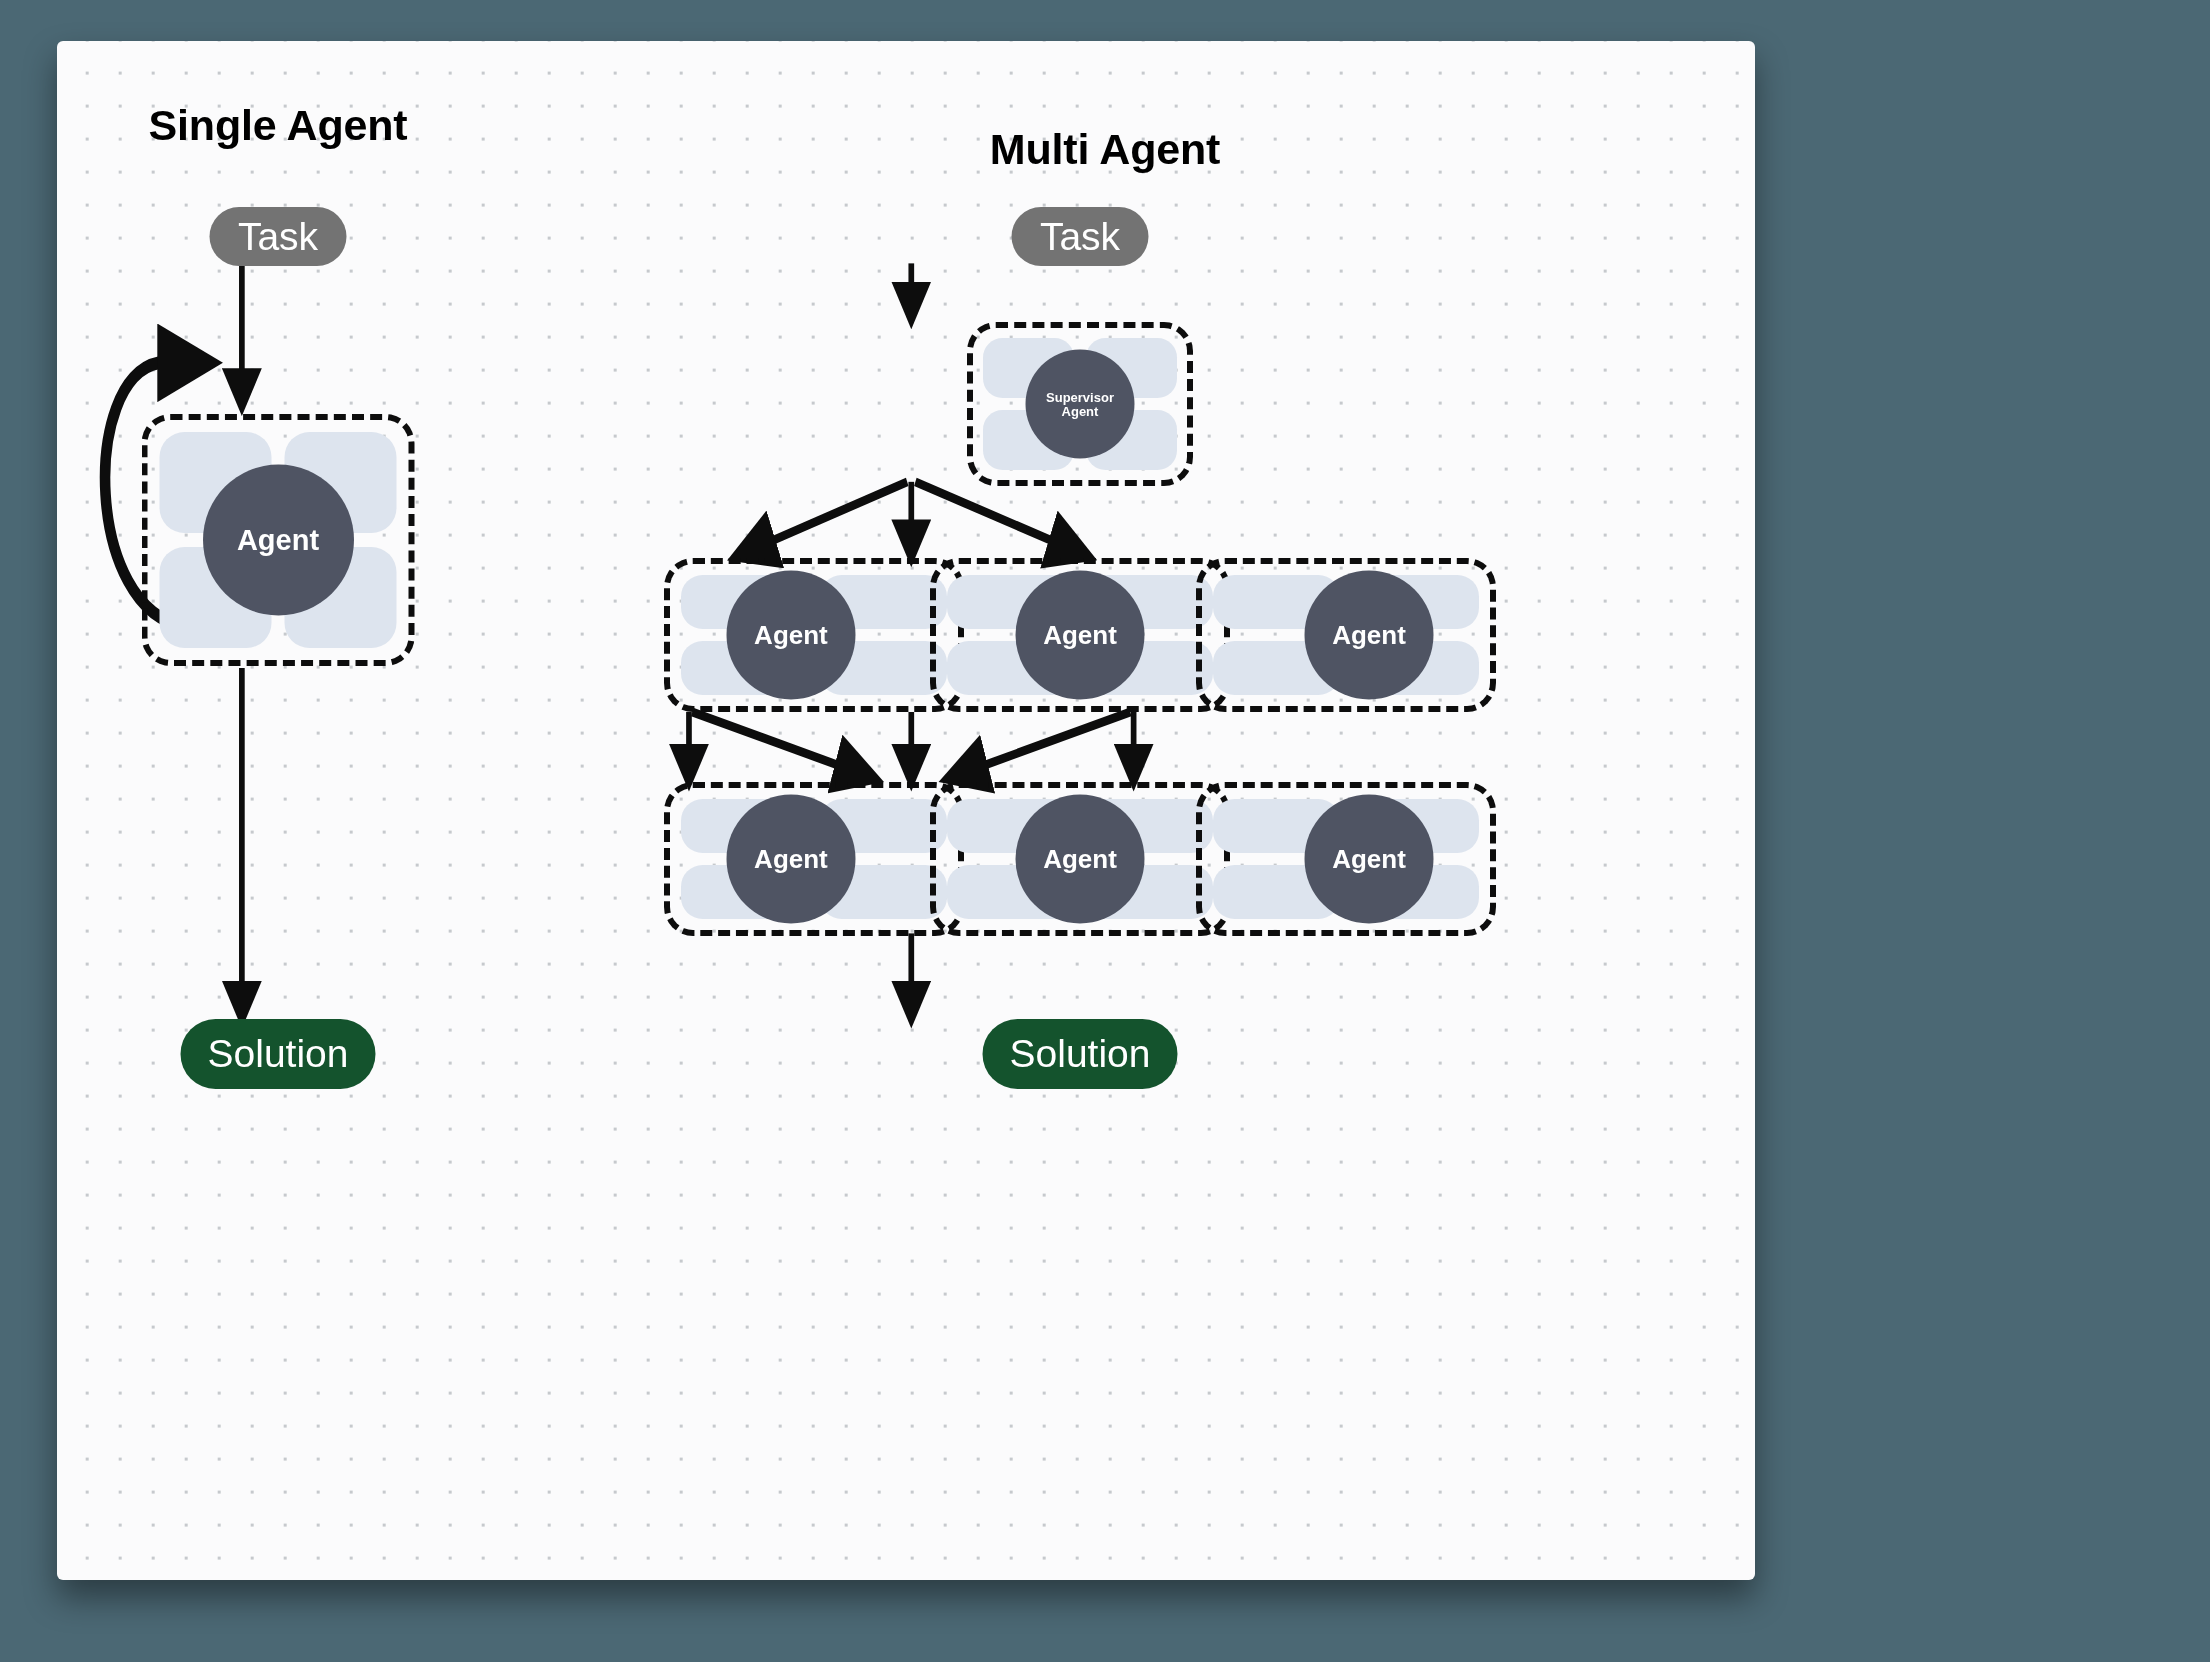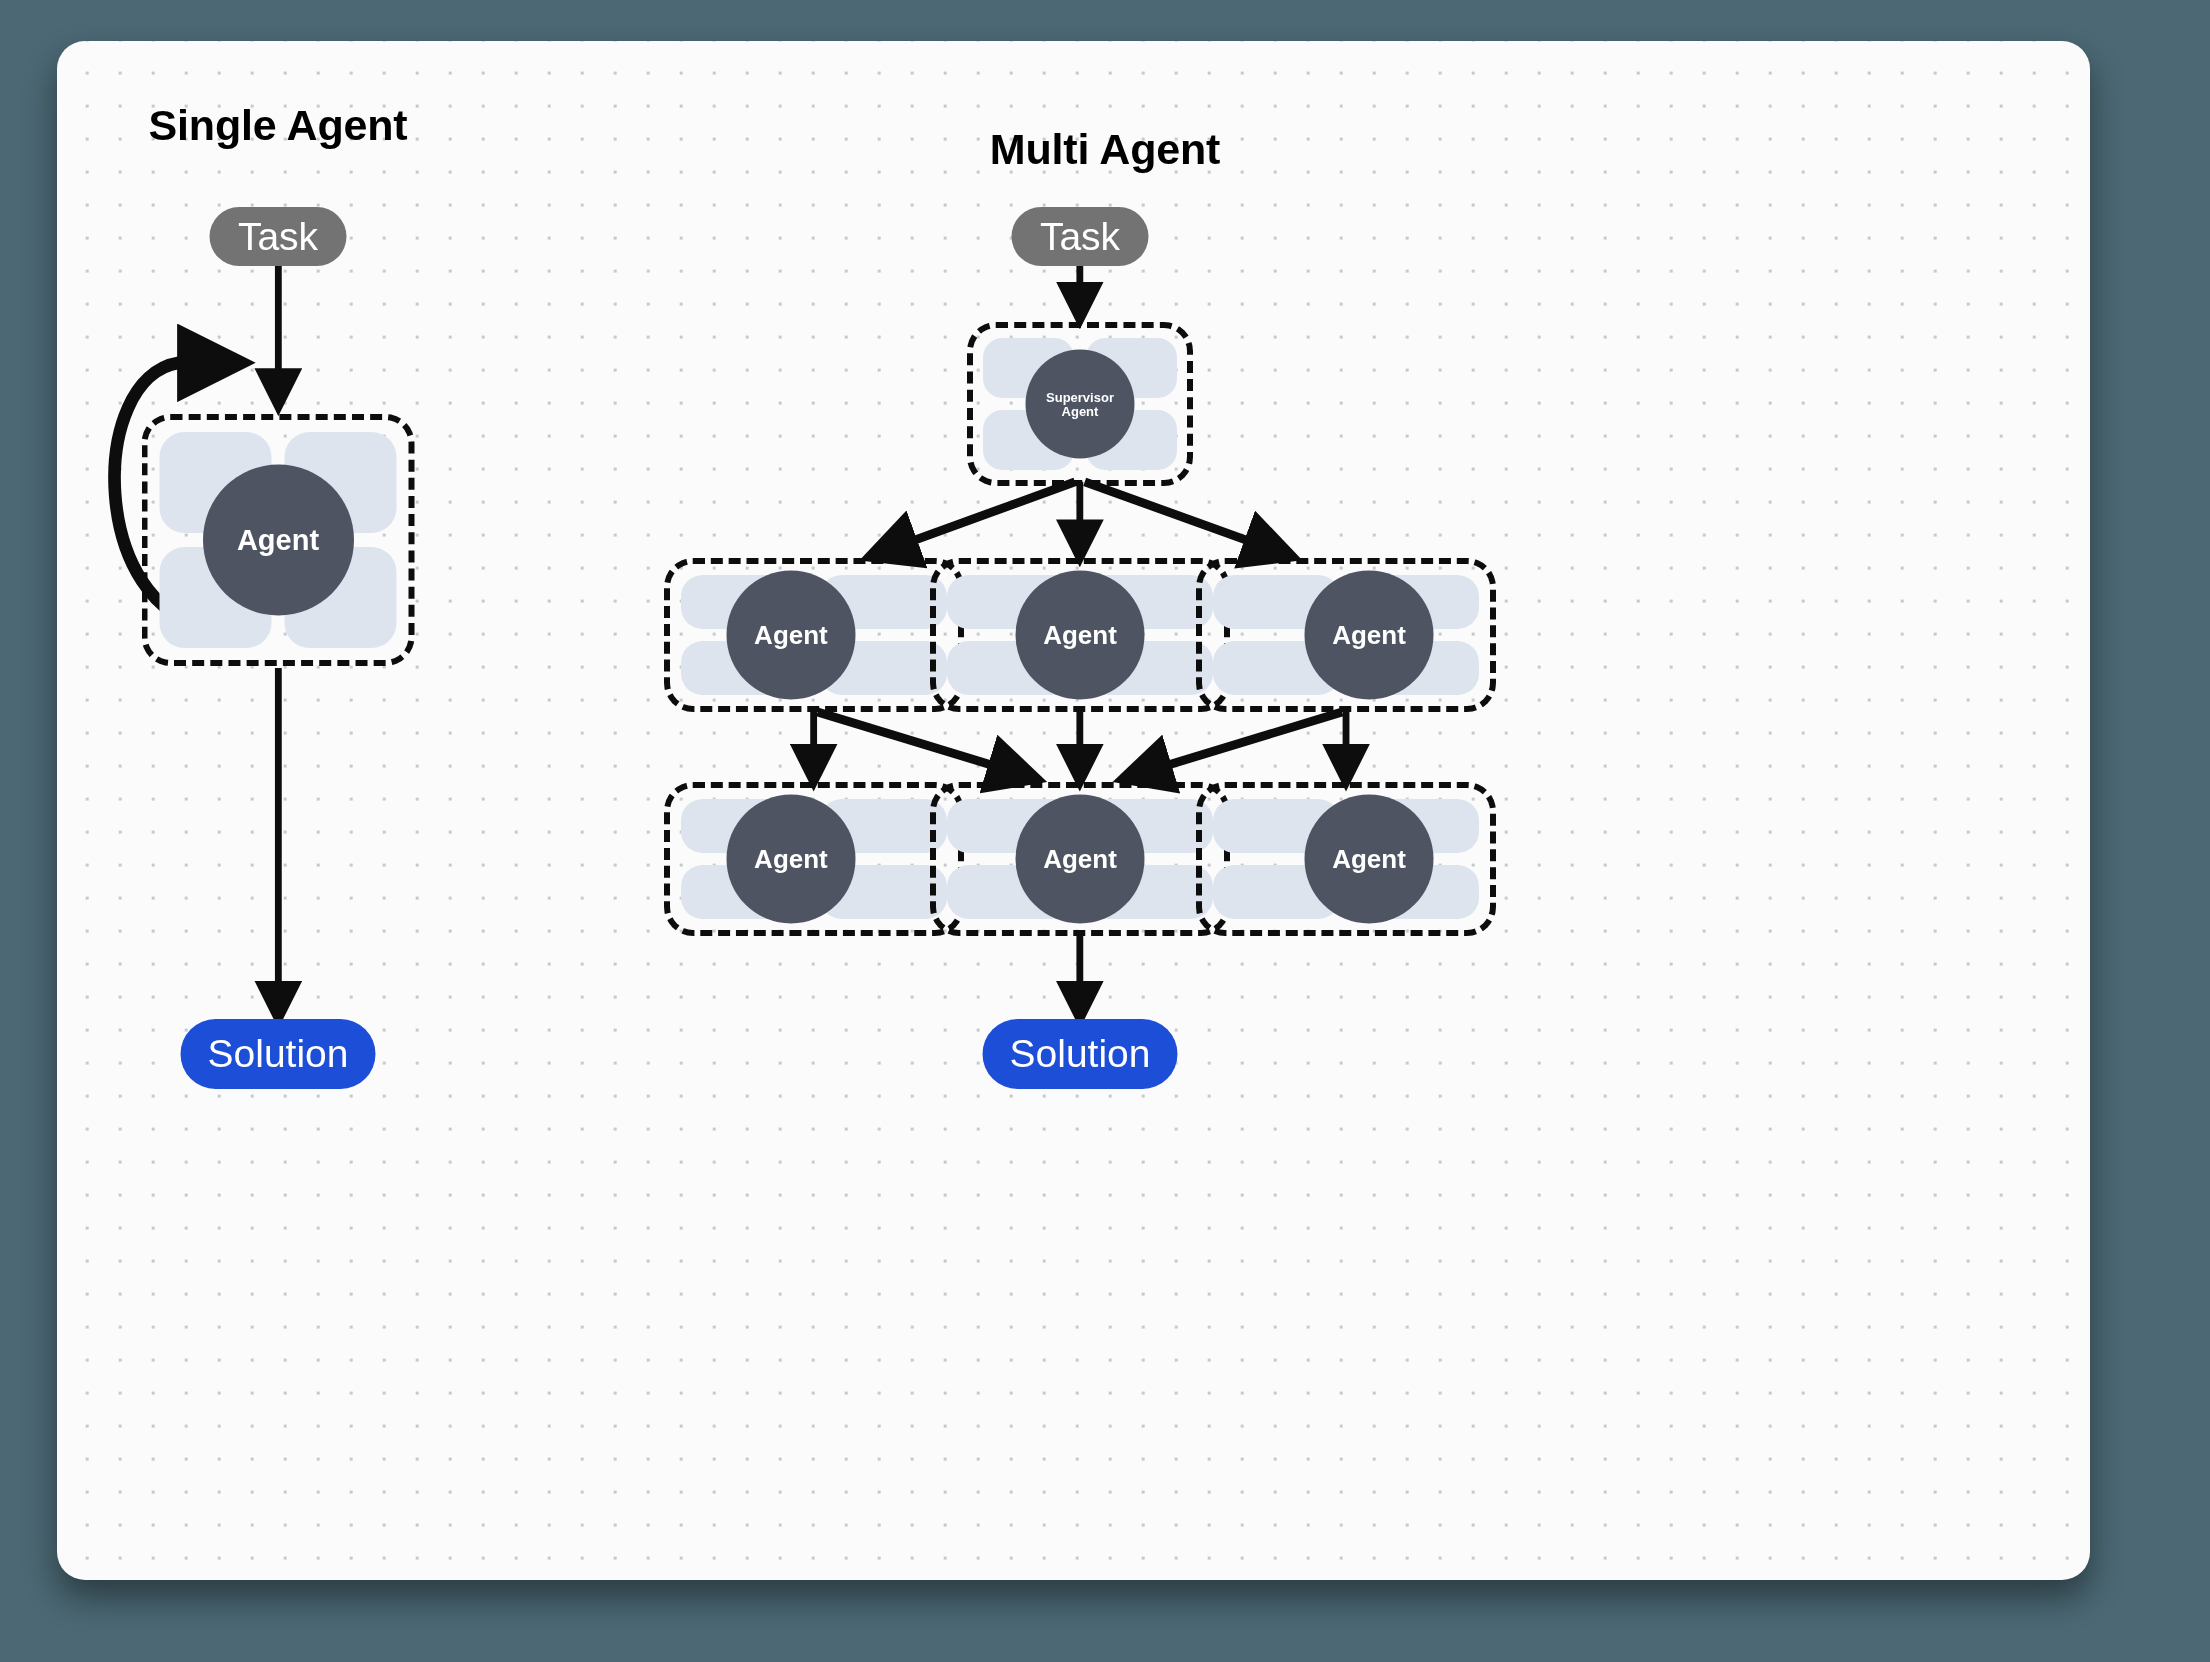--- a/index.html
+++ b/index.html
@@ -12,24 +12,24 @@
   }
   #stage {
     position: relative;
     width: 2211px;
     height: 1663px;
   }
   #canvas {
     position: absolute;
     left: 57px;
     top: 41px;
-    width: 2033px;
+    width: 1698px;
     height: 1539px;
     background: #fbfbfc;
-    border-radius: 28px;
+    border-radius: 6px;
     box-shadow: 0 17.6px 33px rgba(0,0,0,0.42);
     overflow: hidden;
   }
   #dotgrid {
     position: absolute;
     inset: 0;
     background-image: radial-gradient(circle, #9aa0a6 1.6px, transparent 1.7px);
     background-size: 33px 33px;
     background-position: 13.7px 15.6px;
     opacity: .55;
@@ -56,21 +56,21 @@
     align-items: center;
     justify-content: center;
     border-radius: 974px;
     color: #fff;
     font-size: 39px;
     font-weight: 400;
     transform: translateX(-50%);
     white-space: nowrap;
   }
   .pill.task { background: #737373; }
-  .pill.solution { background: #1d4ed8; }
+  .pill.solution { background: #14532d; }
 
   .agentbox {
     position: absolute;
     border: 6.8px dashed #0d0d0d;
     border-radius: 29px;
     transform: translateX(-50%);
     background: transparent;
   }
   .tiles {
     position: absolute;

